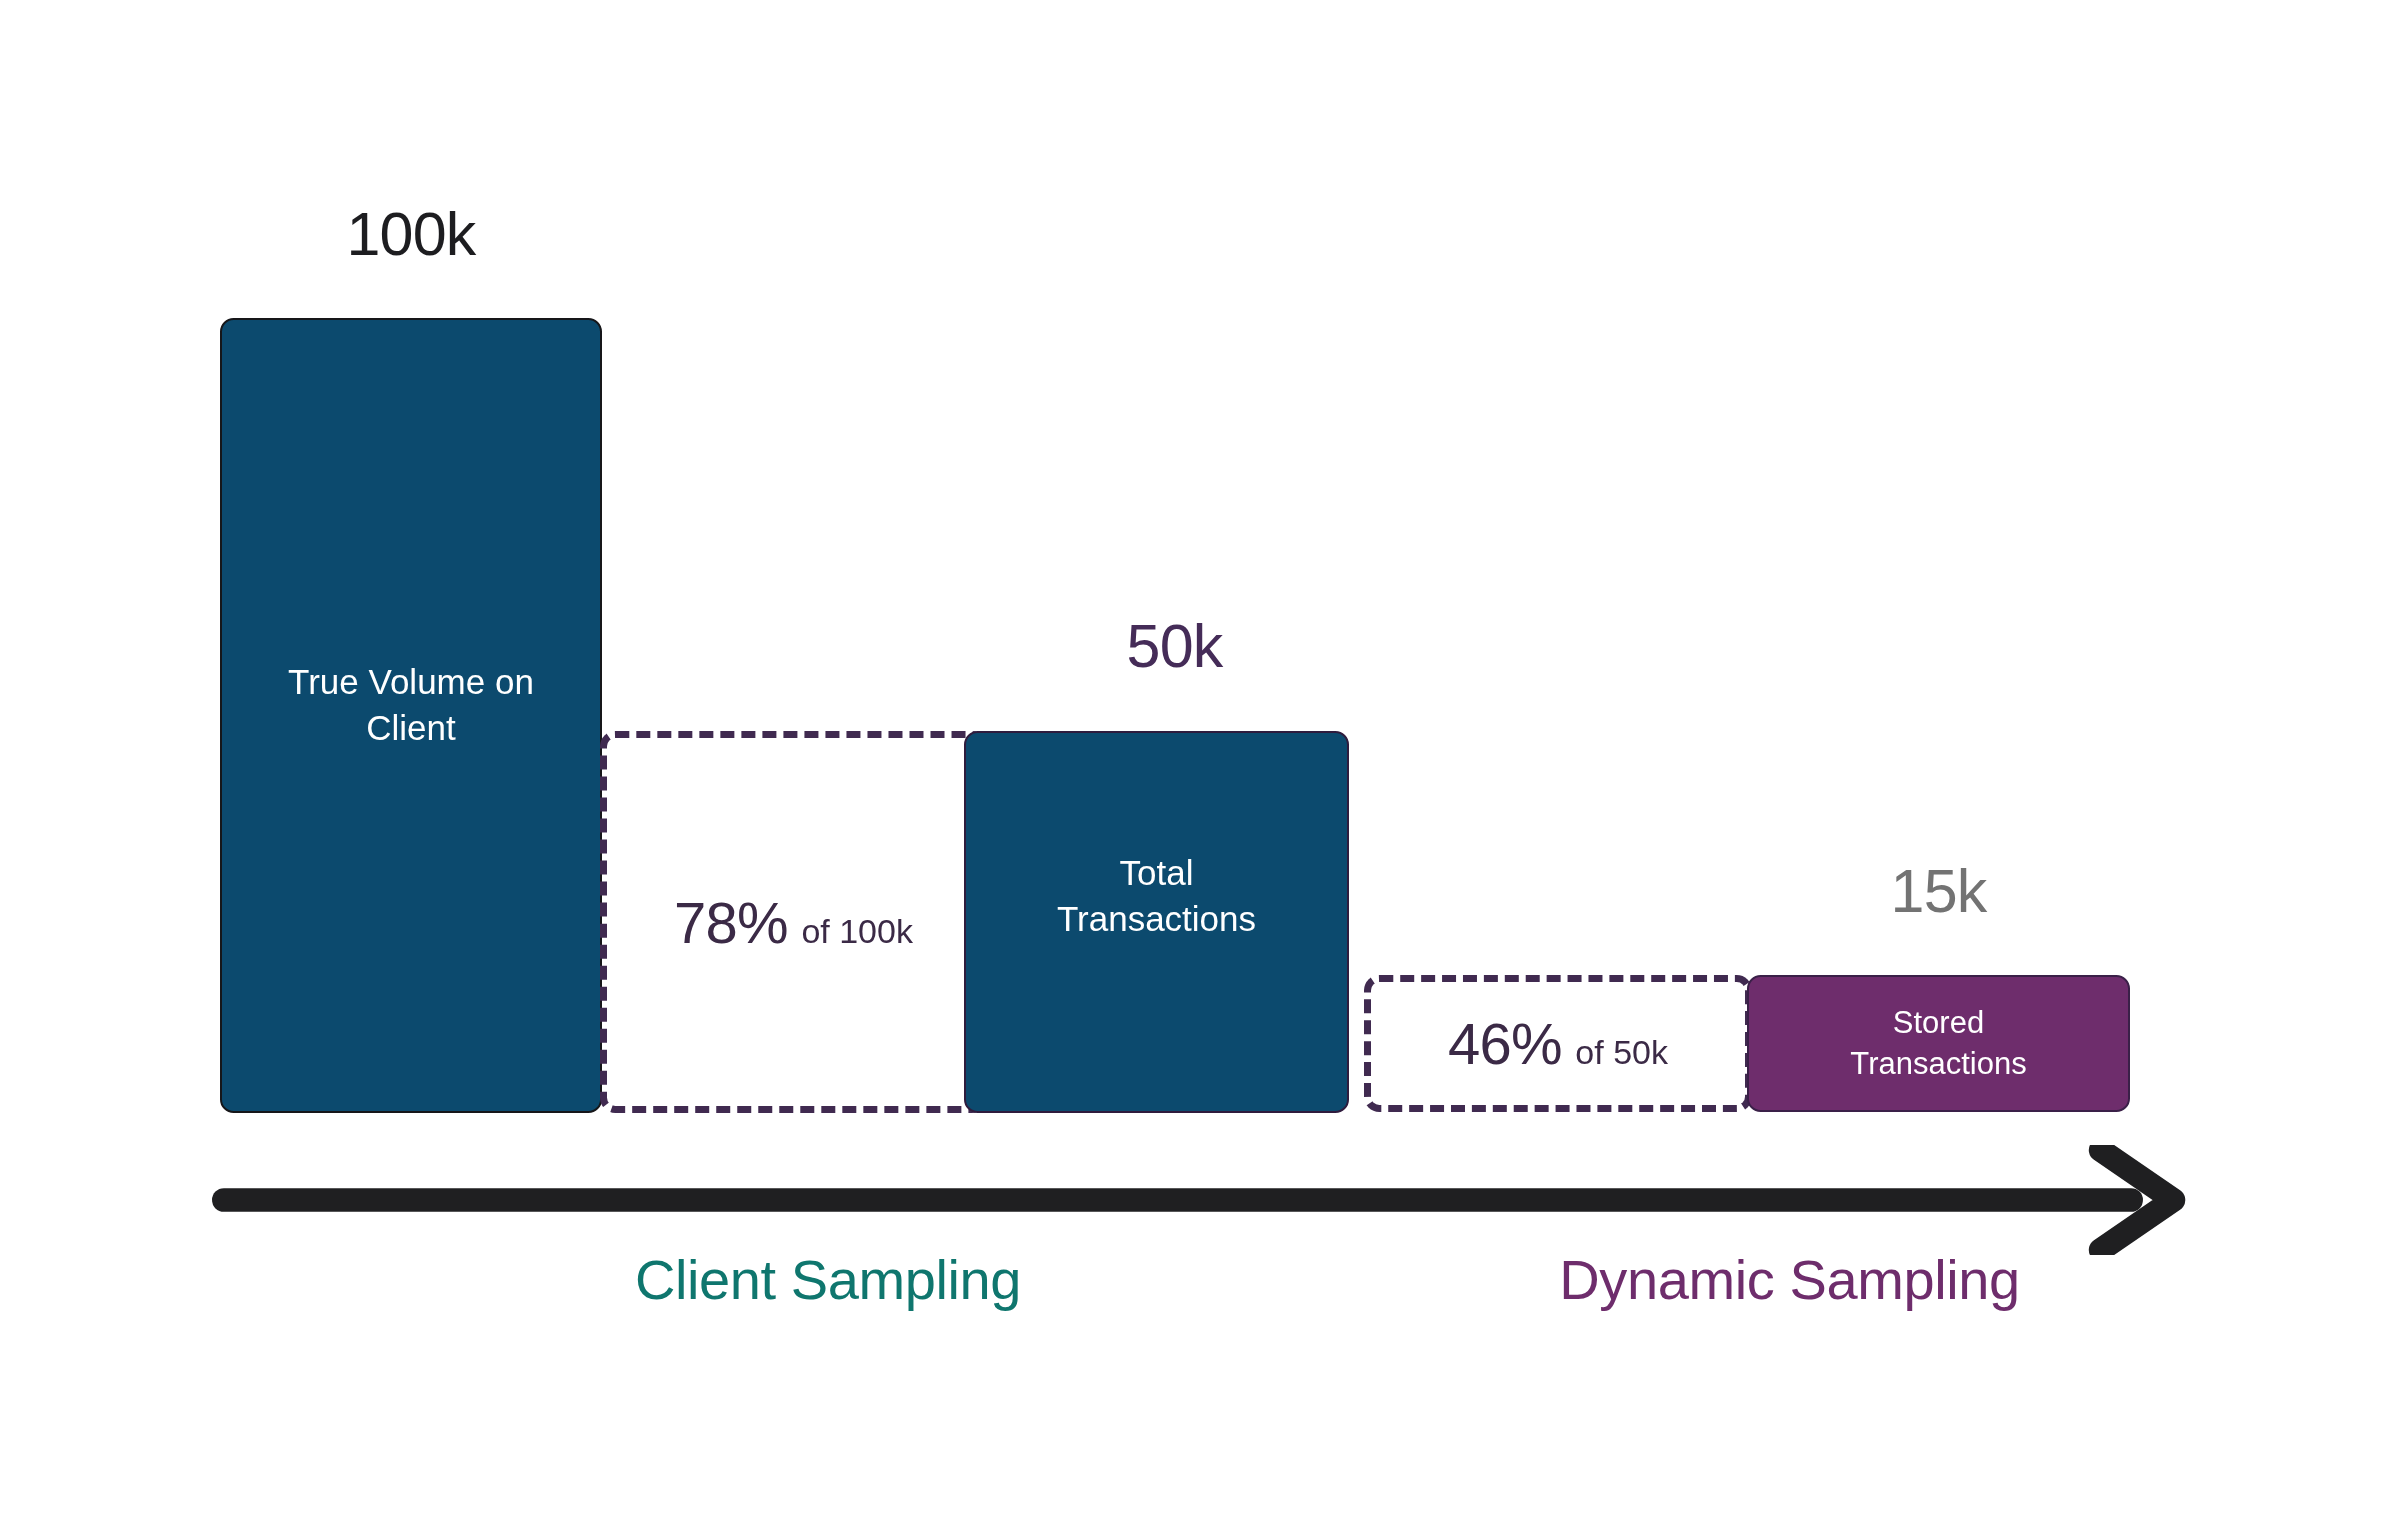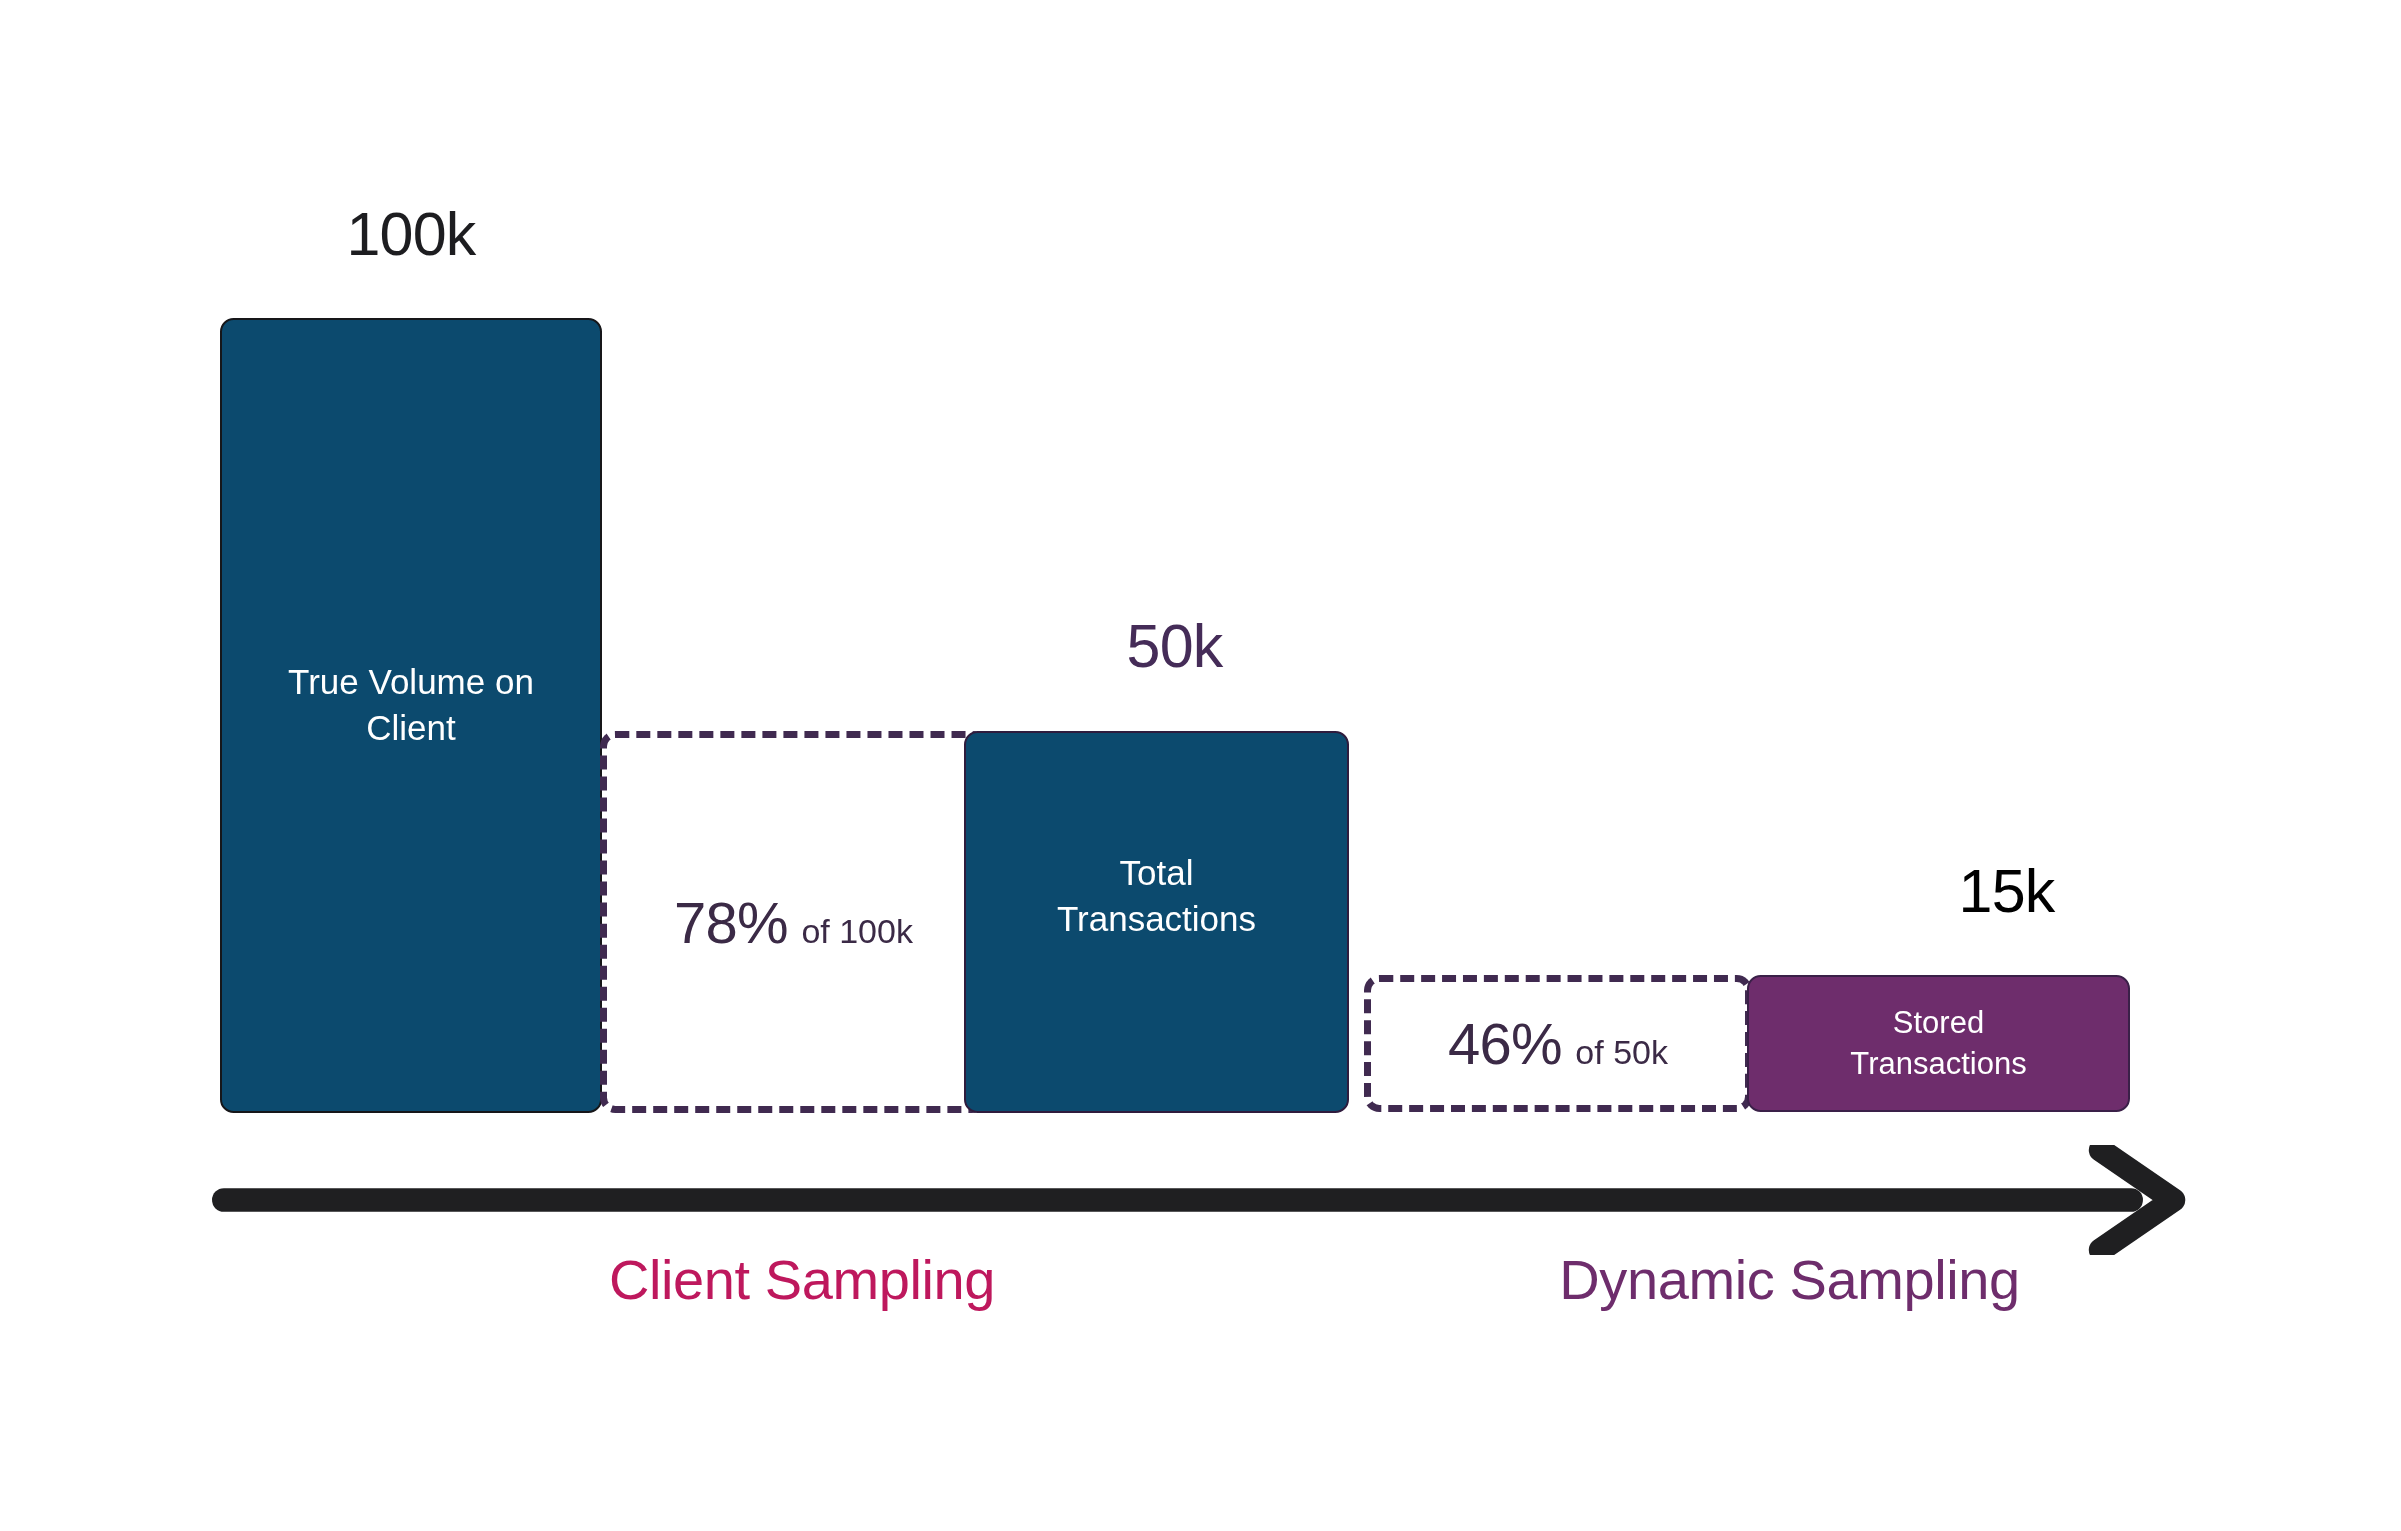--- a/index.html
+++ b/index.html
@@ -127,24 +127,24 @@
     top: 199px;
     color: #1D1D20;
   }
   .value-50k {
     left: 982px;
     width: 385px;
     top: 611px;
     color: #452C58;
   }
   .value-15k {
-    left: 1815px;
+    left: 1747px;
     width: 383px;
     top: 856px;
-    color: #000000;
+    color: #737373;
   }
 
   
   .arrow {
     position: absolute;
     left: 210px;
     top: 1145px;
     width: 2001px;
     height: 110px;
   }
@@ -153,23 +153,23 @@
   .stage-label {
     position: absolute;
     font-size: 56px;
     font-weight: 400;
     text-align: center;
     white-space: nowrap;
     top: 1247px;
     letter-spacing: -0.4px;
   }
   .stage-label-client {
-    left: 378px;
+    left: 404px;
     width: 848px;
-    color: #be185d;
+    color: #0f766e;
   }
   .stage-label-dynamic {
     left: 1357px;
     width: 865px;
     color: #6E2D6C;
   }
 </style>
 </head>
 <body>
 

